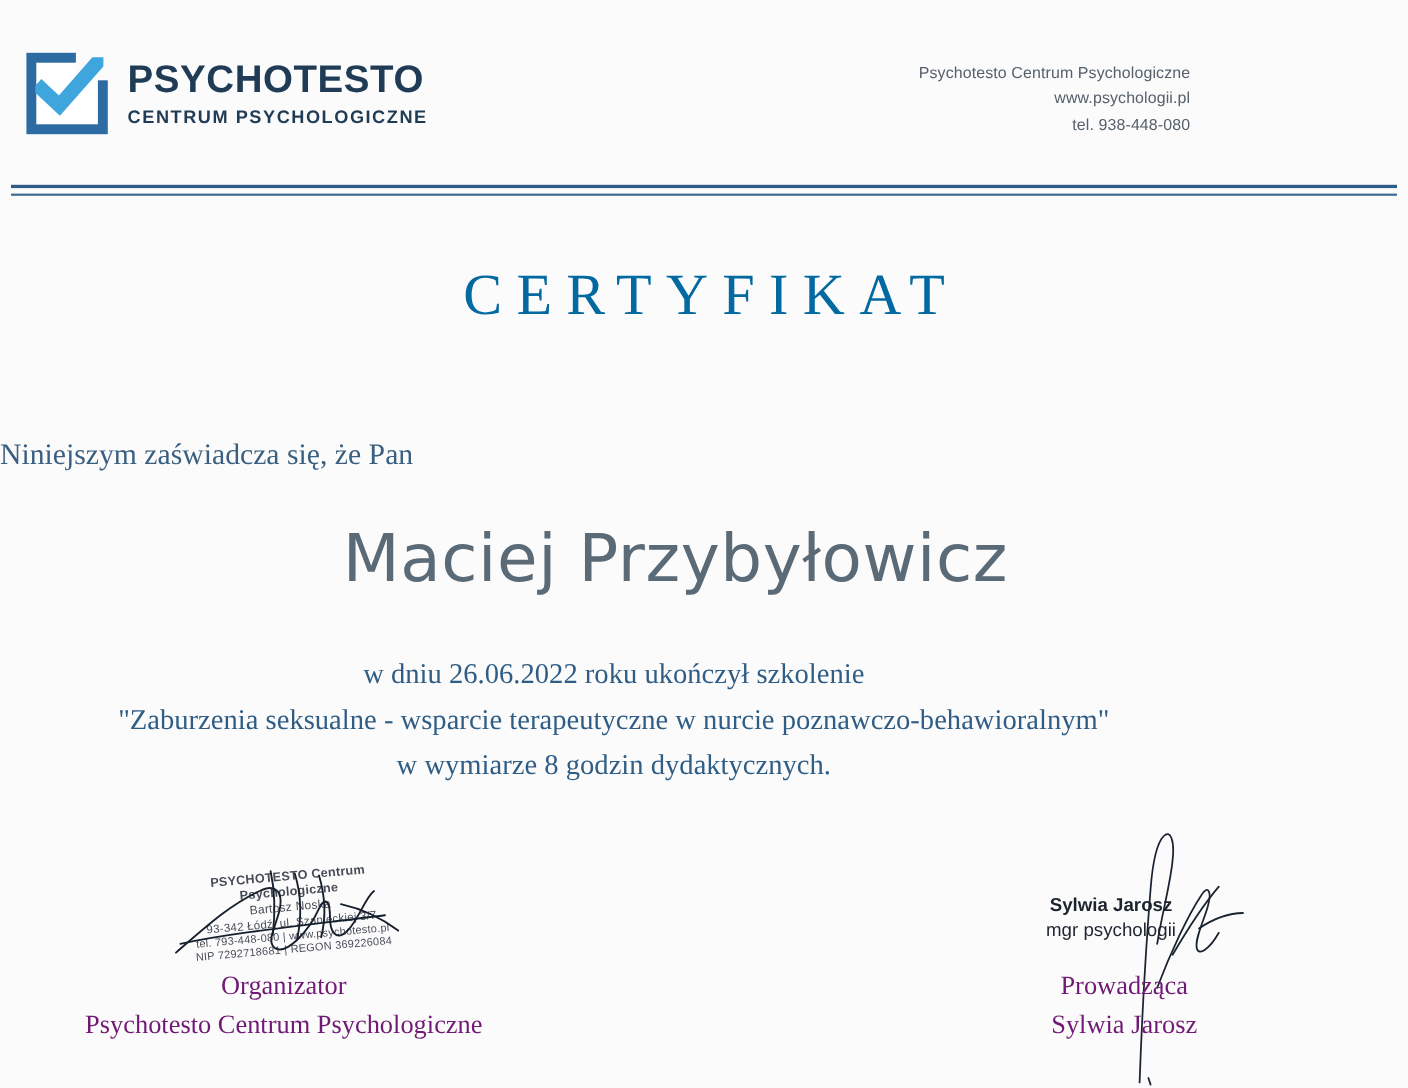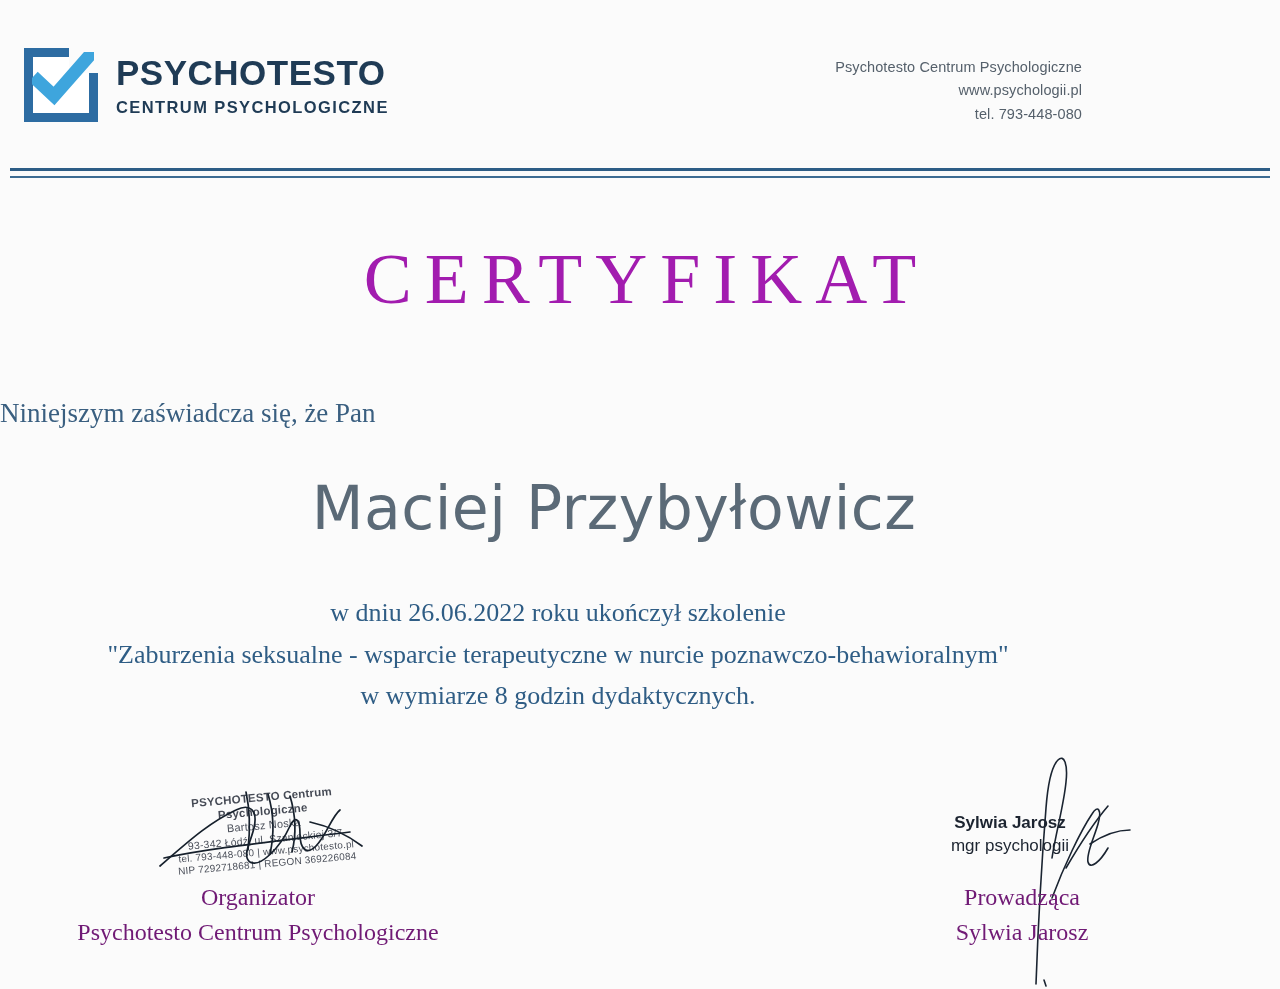--- a/index.html
+++ b/index.html
@@ -115,23 +115,23 @@
   .rule.r2 { top: 176px; border-top-width: 2px; border-top-color: #3d6c93; }
 
   
   .cert-title {
     position: absolute;
     top: 238px;
     left: 0;
     width: 1280px;
     text-align: center;
     font-family: "Liberation Serif", serif;
-    font-size: 72px;
+    font-size: 53px;
     letter-spacing: 13px;
-    color: #a21caf;
+    color: #0369a1;
     text-indent: 13px;
   }
 
   .intro {
     position: absolute;
     top: 398px;
     left: 0;
     width: 1280px;
     text-align: left;
     font-size: 27px;
@@ -250,21 +250,21 @@
       </div>
       <div class="logo-text">
         <div class="logo-title">PSYCHOTESTO</div>
         <div class="logo-sub">CENTRUM PSYCHOLOGICZNE</div>
       </div>
     </div>
 
     <div class="contact">
       <div>Psychotesto Centrum Psychologiczne</div>
       <div>www.psychologii.pl</div>
-      <div>tel. 793-448-080</div>
+      <div>tel. 938-448-080</div>
     </div>
   </div>
 
   <div class="rule r1"></div>
   <div class="rule r2"></div>
 
   <div class="cert-title">CERTYFIKAT</div>
 
   <div class="intro">Niniejszym zaświadcza się, że Pan</div>
 

